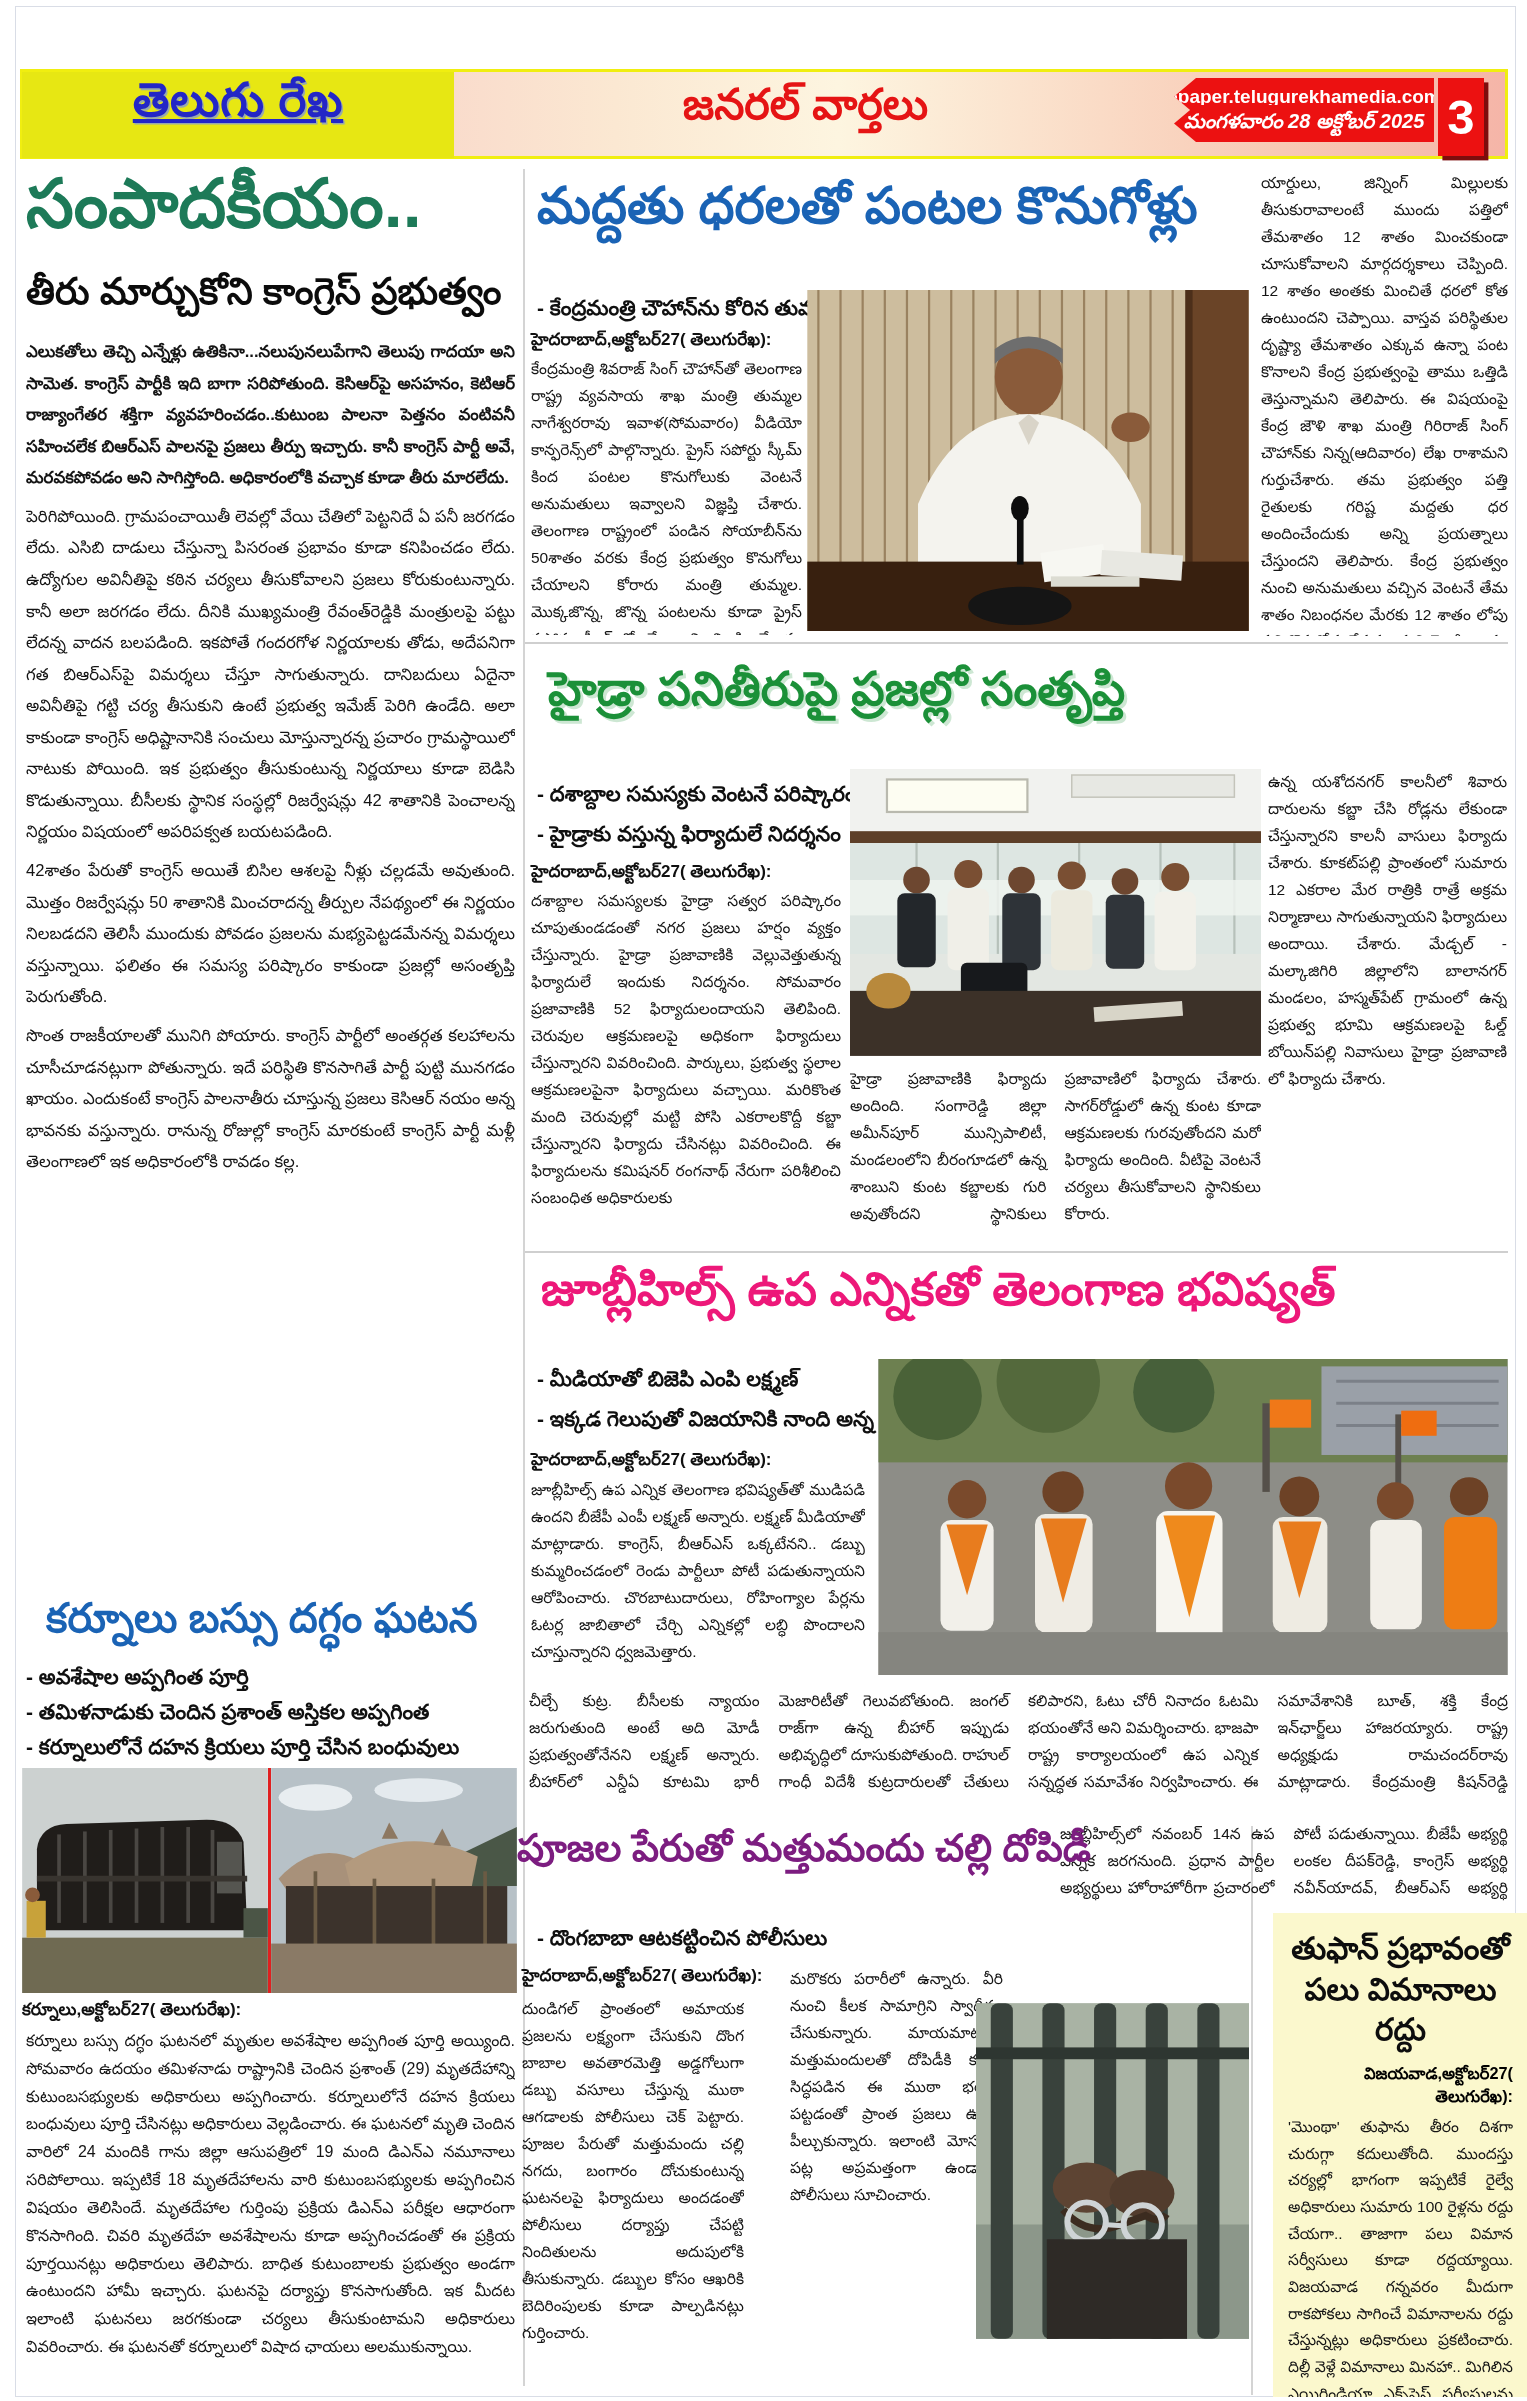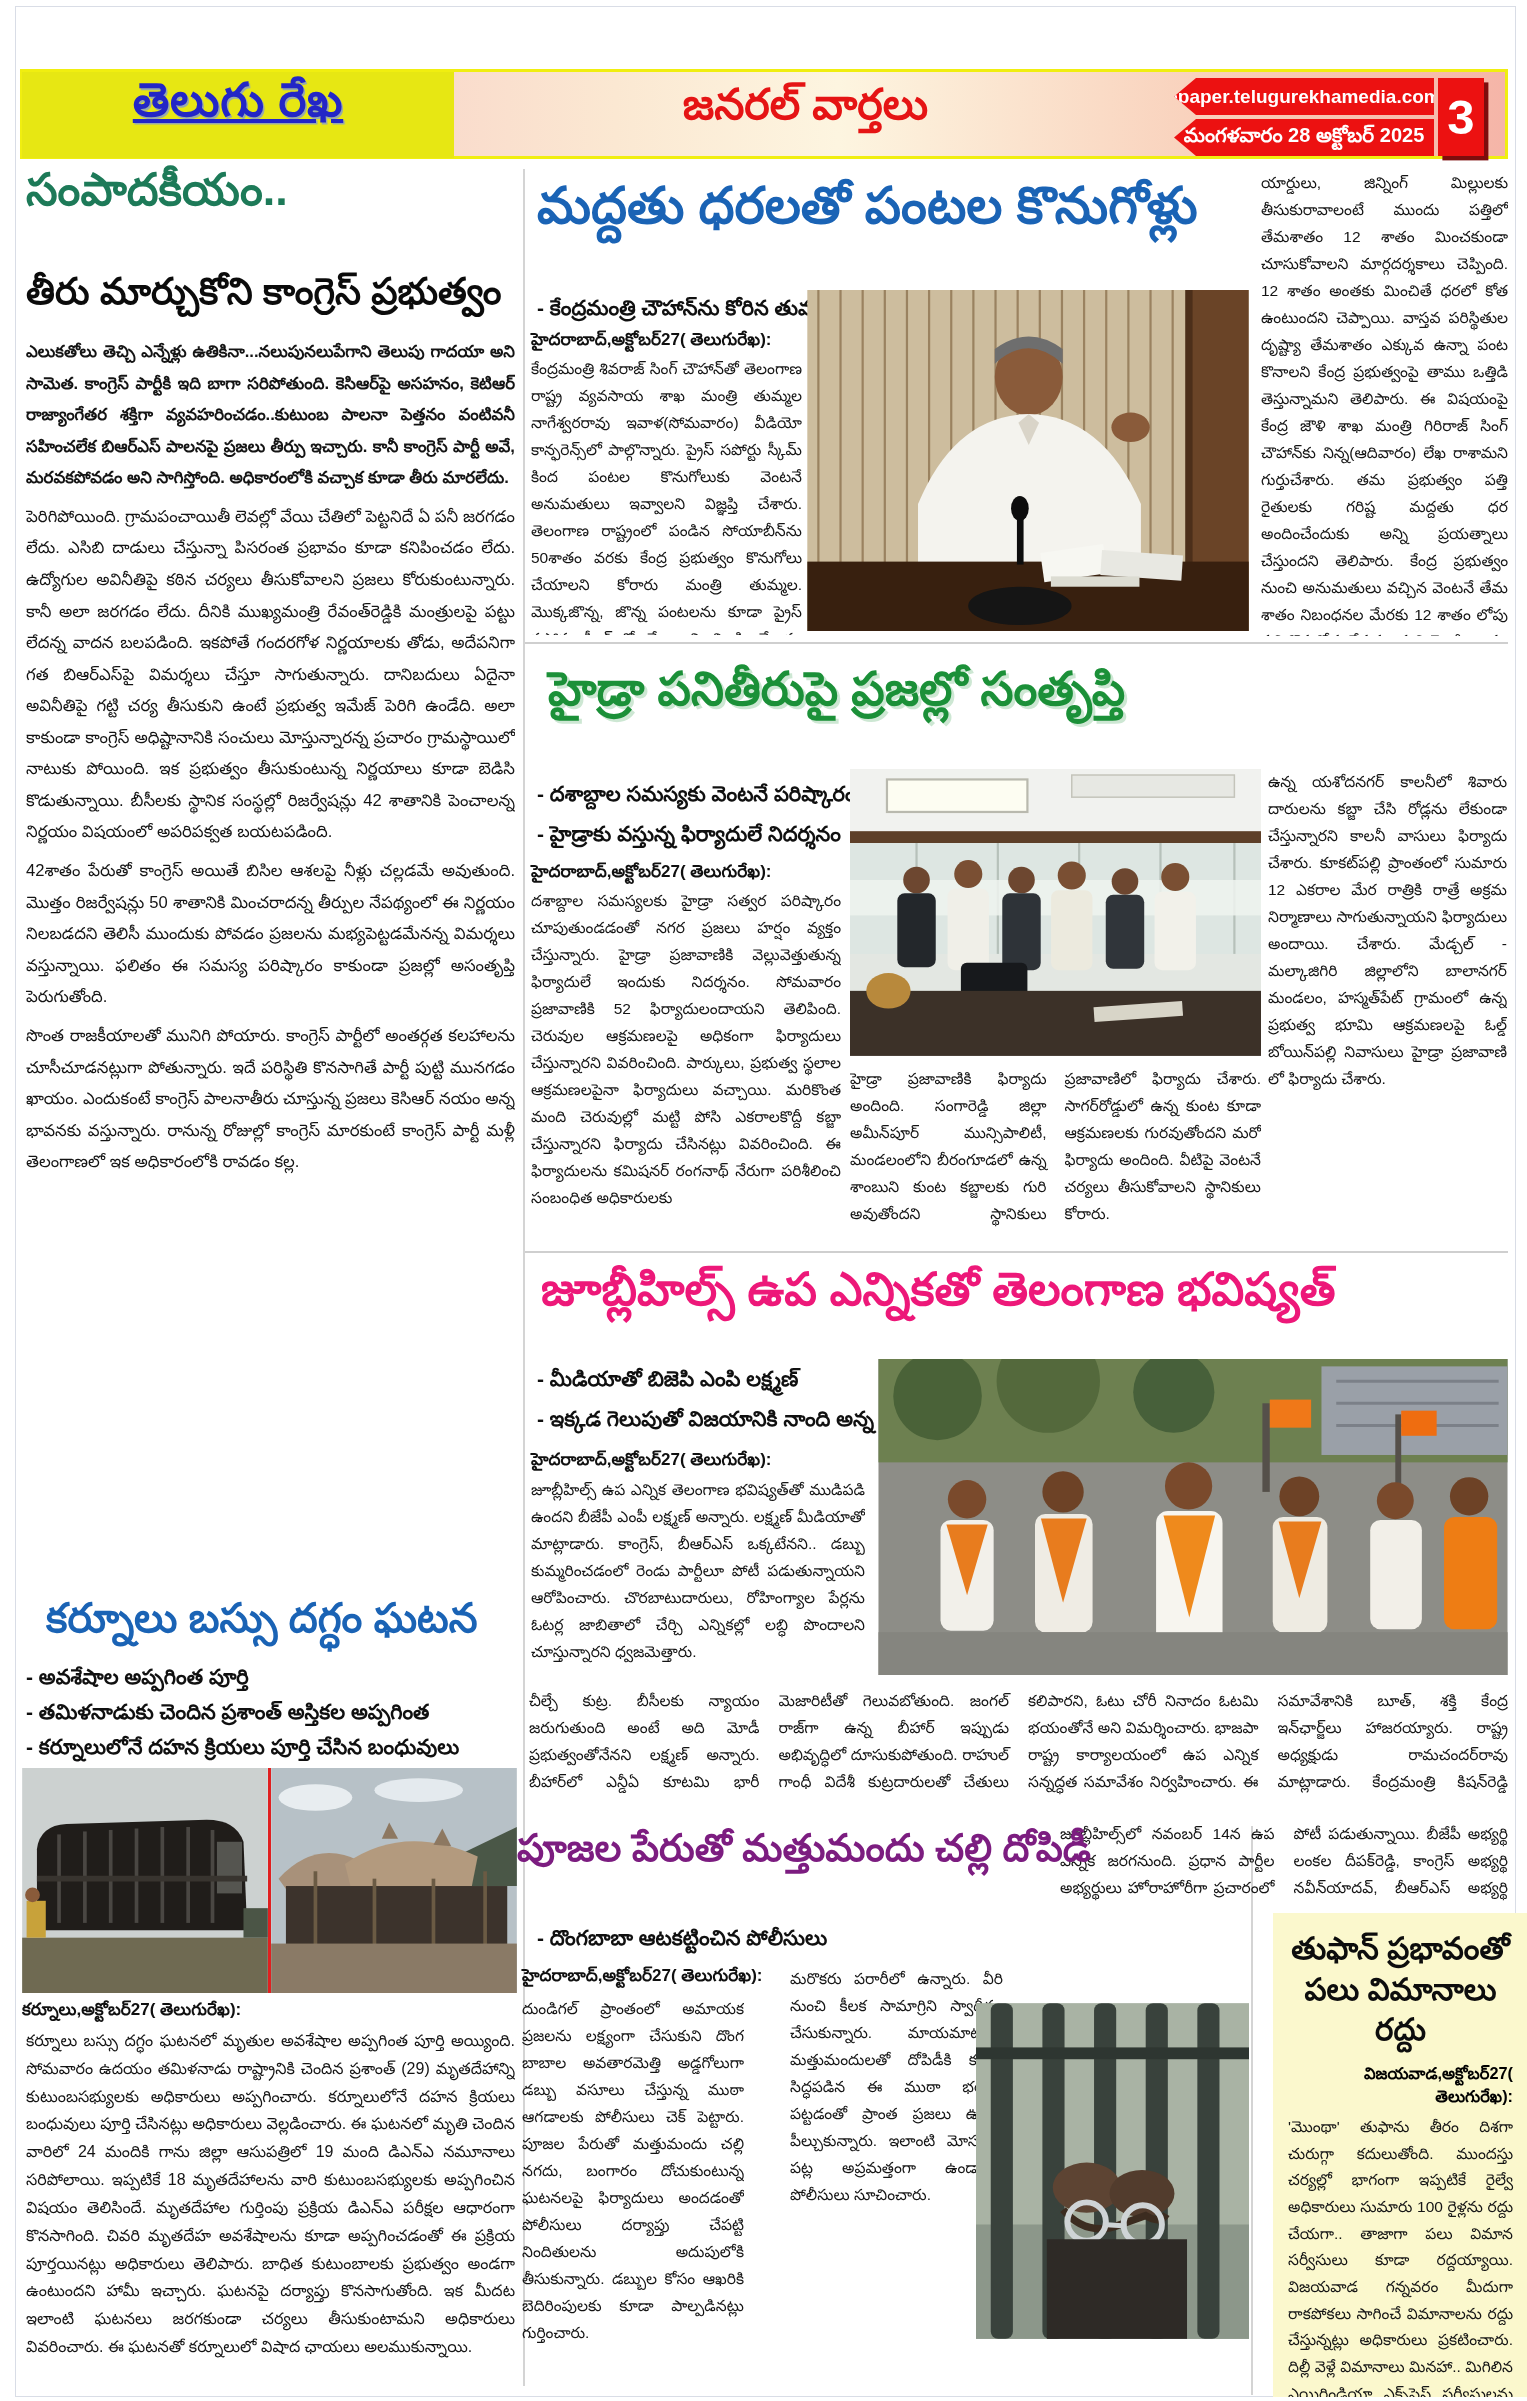--- a/index.html
+++ b/index.html
@@ -14,34 +14,34 @@
   .logo-box{position:absolute;left:22px;top:72px;width:432px;height:86px;
     background:#e7e713;display:flex;align-items:flex-start;justify-content:center;}
   .logo-text{color:#2326c6;font-size:47px;font-weight:bold;text-decoration:underline;
     text-shadow:1.5px 1.5px 0 #9aa;letter-spacing:0.7px;}
   .banner-title{position:absolute;left:473px;top:80px;width:665px;text-align:center;
     color:#e51414;font-size:43px;font-weight:800;}
   .ribbon{position:absolute;left:1174px;width:260px;height:37px;background:#ec1111;
     color:#fff;font-weight:bold;display:flex;align-items:center;justify-content:center;
     clip-path:polygon(22px 0,100% 0,100% 100%,22px 100%,0 50%);}
   .ribbon1{top:78px;font-size:19px;}
-  .ribbon2{top:119px;font-size:20px;}
+  .ribbon2{top:105px;font-size:20px;font-style:italic;}
   .pagenum-box{position:absolute;left:1438px;top:78px;width:46px;height:78px;
     background:#ec1111;color:#fff;font-size:49px;font-weight:bold;display:flex;
     align-items:center;justify-content:center;box-shadow:4.4px 4.4px 0 #7e0d0d;}
   
   .vrule{position:absolute;width:1.5px;background:#d4d4d4;}
   .hrule{position:absolute;height:1.5px;background:#cfcfcf;}
   
   .txt{position:absolute;font-size:15.5px;line-height:1.74;text-align:justify;
        color:#141414;overflow:hidden;}
   .byline{position:absolute;font-size:21px;font-weight:bold;color:#101010;}
   .dateline{position:absolute;font-size:17px;font-weight:bold;color:#101010;text-align:left;}
   
-  .ed-kicker{position:absolute;left:26px;top:164px;font-size:45px;font-weight:bold;color:#1d7a58;}
+  .ed-kicker{position:absolute;left:26px;top:164px;font-size:68px;font-weight:bold;color:#1d7a58;}
   .ed-head{position:absolute;left:26px;top:271px;width:492px;font-size:37px;font-weight:800;color:#0b0b0b;}
   .ed-body{left:26px;top:336px;width:489px;height:1245px;font-size:16.6px;line-height:1.9;}
   .crops-head{position:absolute;left:537px;top:176px;font-size:51px;font-weight:800;
     color:#1a63b5;white-space:nowrap;}
   .hydra-head{position:absolute;left:548px;top:661px;font-size:47px;font-weight:800;
     color:#1b9038;white-space:nowrap;text-shadow:3px 3px 0 rgba(27,144,56,.22);}
   .jub-head{position:absolute;left:541px;top:1262px;font-size:46px;font-weight:800;
     color:#ed1879;white-space:nowrap;}
   .kur-head{position:absolute;left:46px;top:1595px;font-size:41px;font-weight:800;
     color:#1a63b5;white-space:nowrap;}

